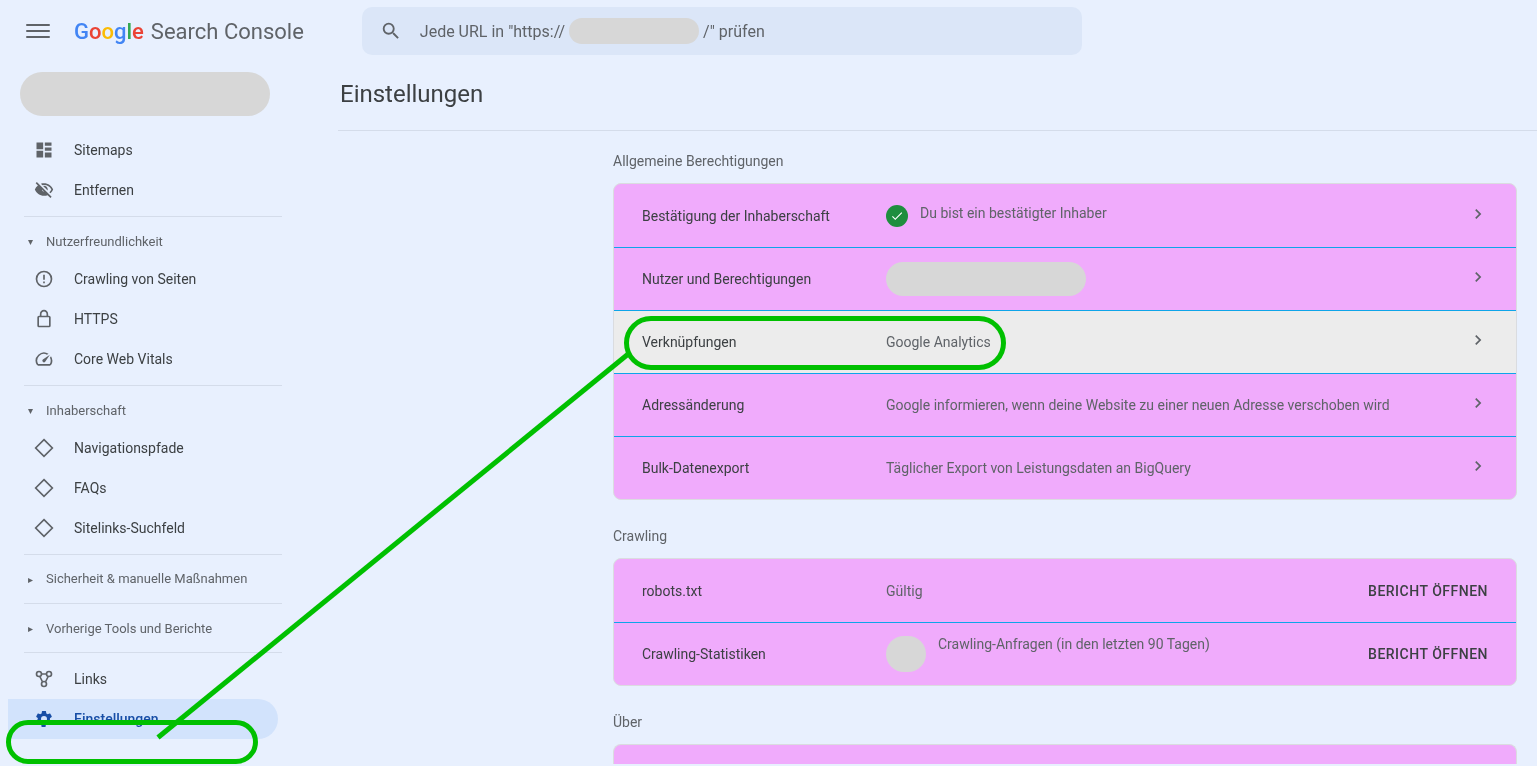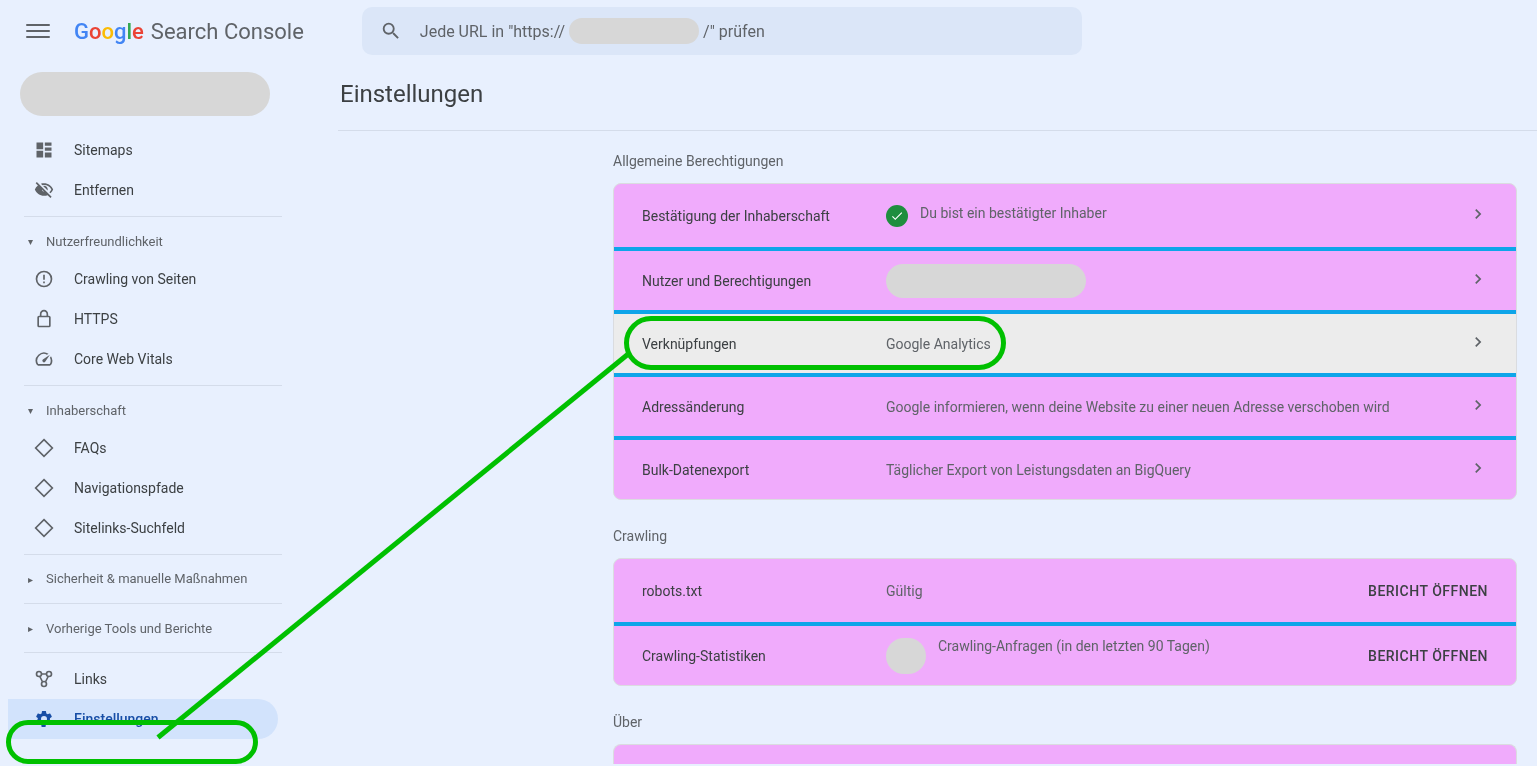--- a/index.html
+++ b/index.html
@@ -109,21 +109,21 @@
   .card{
     background:#f0abfc;
     border:1px solid #dadce0;
     border-radius:8px;
     overflow:hidden;
   }
   .row{
     display:flex; align-items:center;
     height:63px;
     padding: 0 28px;
-    border-top:4px solid #0ea5e9;
+    border-top:1px solid #0ea5e9;
     cursor:pointer;
   }
   .row:first-child{border-top:none;}
   .row .r-title{ width: 244px; font-size:14px; color:#3c4043; flex-shrink:0;}
   .row .r-desc{ flex:1; font-size:14px; color:#5f6368; display:flex; gap:12px;}
   .row .r-action{ font-size:14px; color:#3c4043; font-weight:500; letter-spacing:0.5px;}
   .row .chev-r { color:#5f6368;}
   .row .chev-r svg{width:20px;height:20px;fill:#5f6368;}
   .row.highlighted{ background:#ececec; }
   .check-badge{
@@ -234,29 +234,29 @@
   <div class="sidebar-section">
     <span class="chev">▾</span>
     <span>Inhaberschaft</span>
   </div>
   <div class="sidebar-item">
     <span class="ic">
         <svg viewBox="0 0 24 24">
           <path d="M12 2l10 10-10 10L2 12z" fill="none" stroke="#5f6368" stroke-width="2"></path>
         </svg>
       </span>
+    <span>Navigationspfade</span>
+  </div>
+  <div class="sidebar-item">
+    <span class="ic">
+        <svg viewBox="0 0 24 24">
+          <path d="M12 2l10 10-10 10L2 12z" fill="none" stroke="#5f6368" stroke-width="2"></path>
+        </svg>
+      </span>
     <span>FAQs</span>
-  </div>
-  <div class="sidebar-item">
-    <span class="ic">
-        <svg viewBox="0 0 24 24">
-          <path d="M12 2l10 10-10 10L2 12z" fill="none" stroke="#5f6368" stroke-width="2"></path>
-        </svg>
-      </span>
-    <span>Navigationspfade</span>
   </div>
   <div class="sidebar-item">
     <span class="ic">
         <svg viewBox="0 0 24 24">
           <path d="M12 2l10 10-10 10L2 12z" fill="none" stroke="#5f6368" stroke-width="2"></path>
         </svg>
       </span>
     <span>Sitelinks-Suchfeld</span>
   </div>
   <div class="sidebar-divider"></div>

